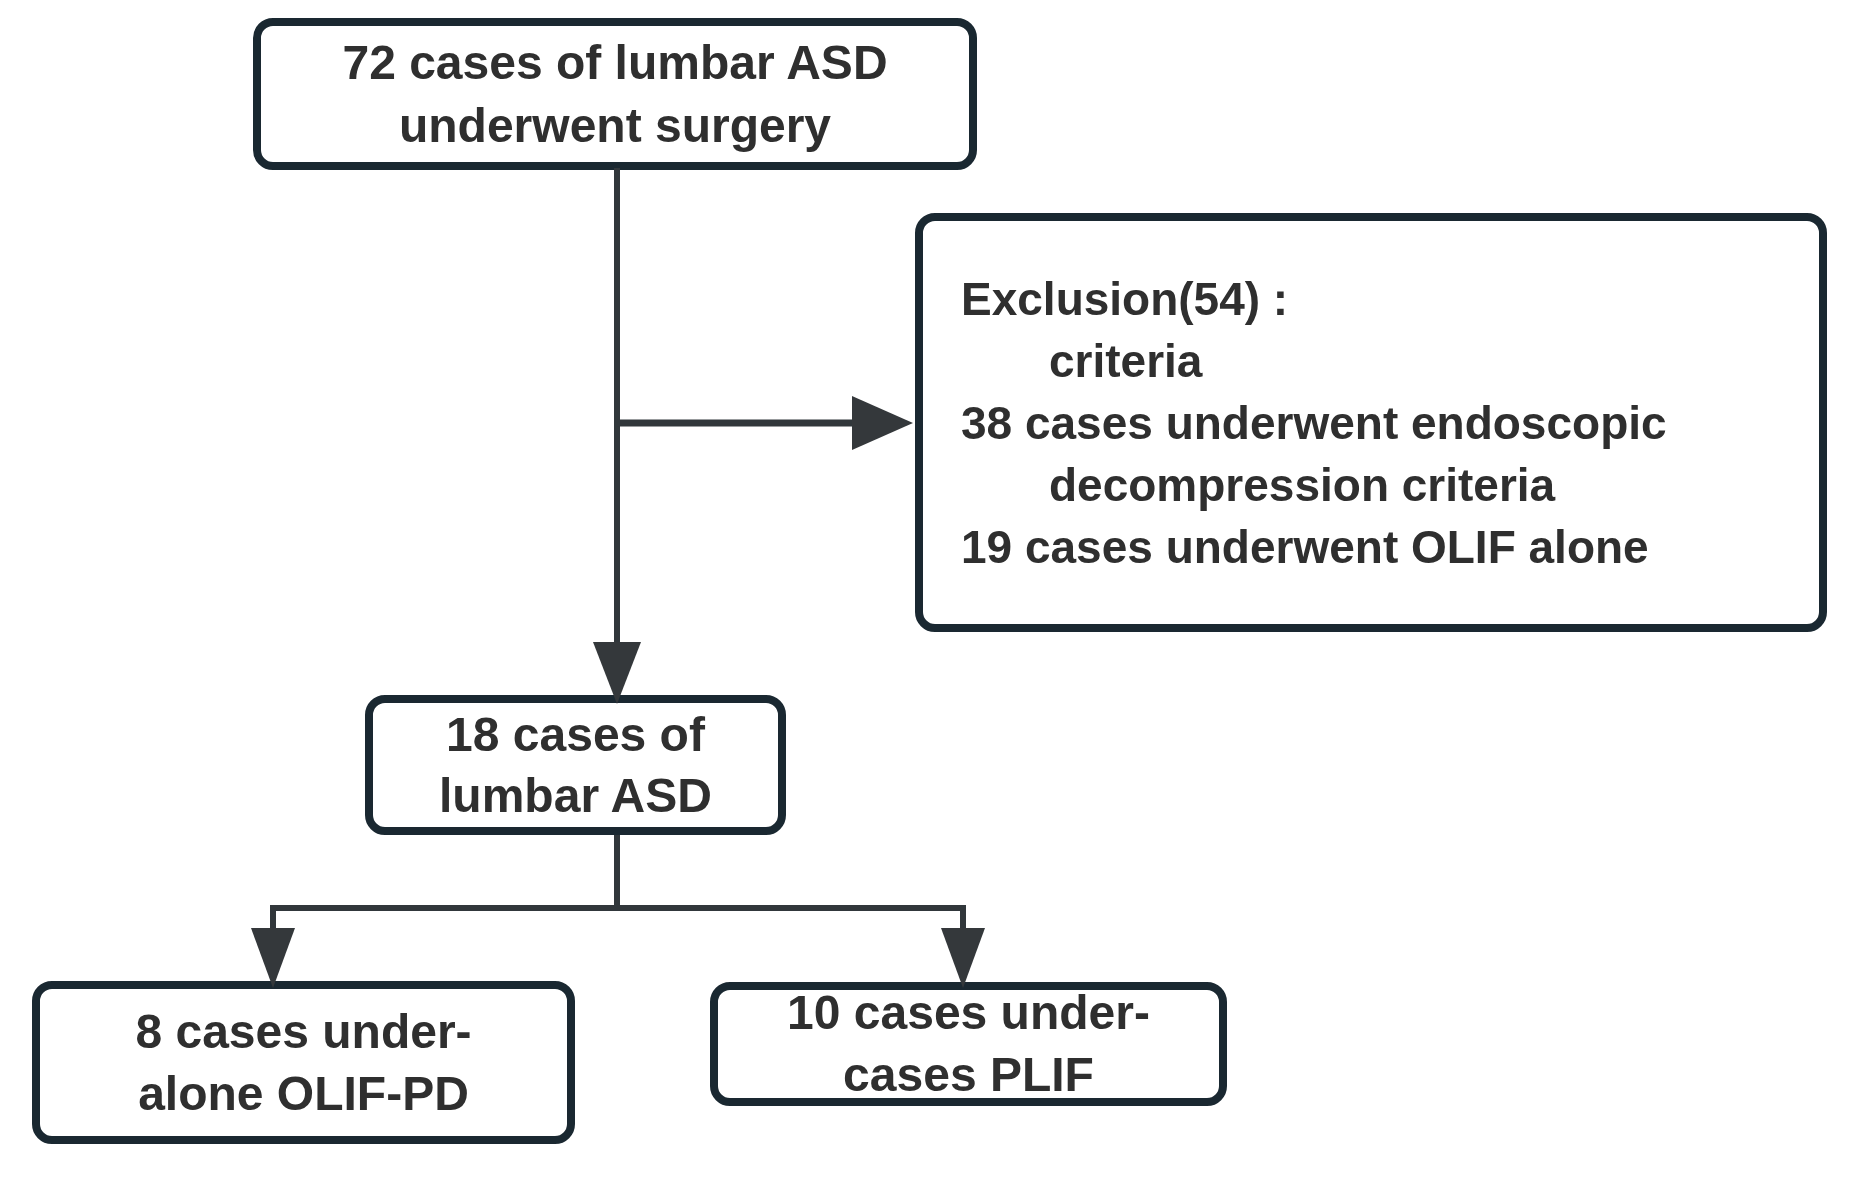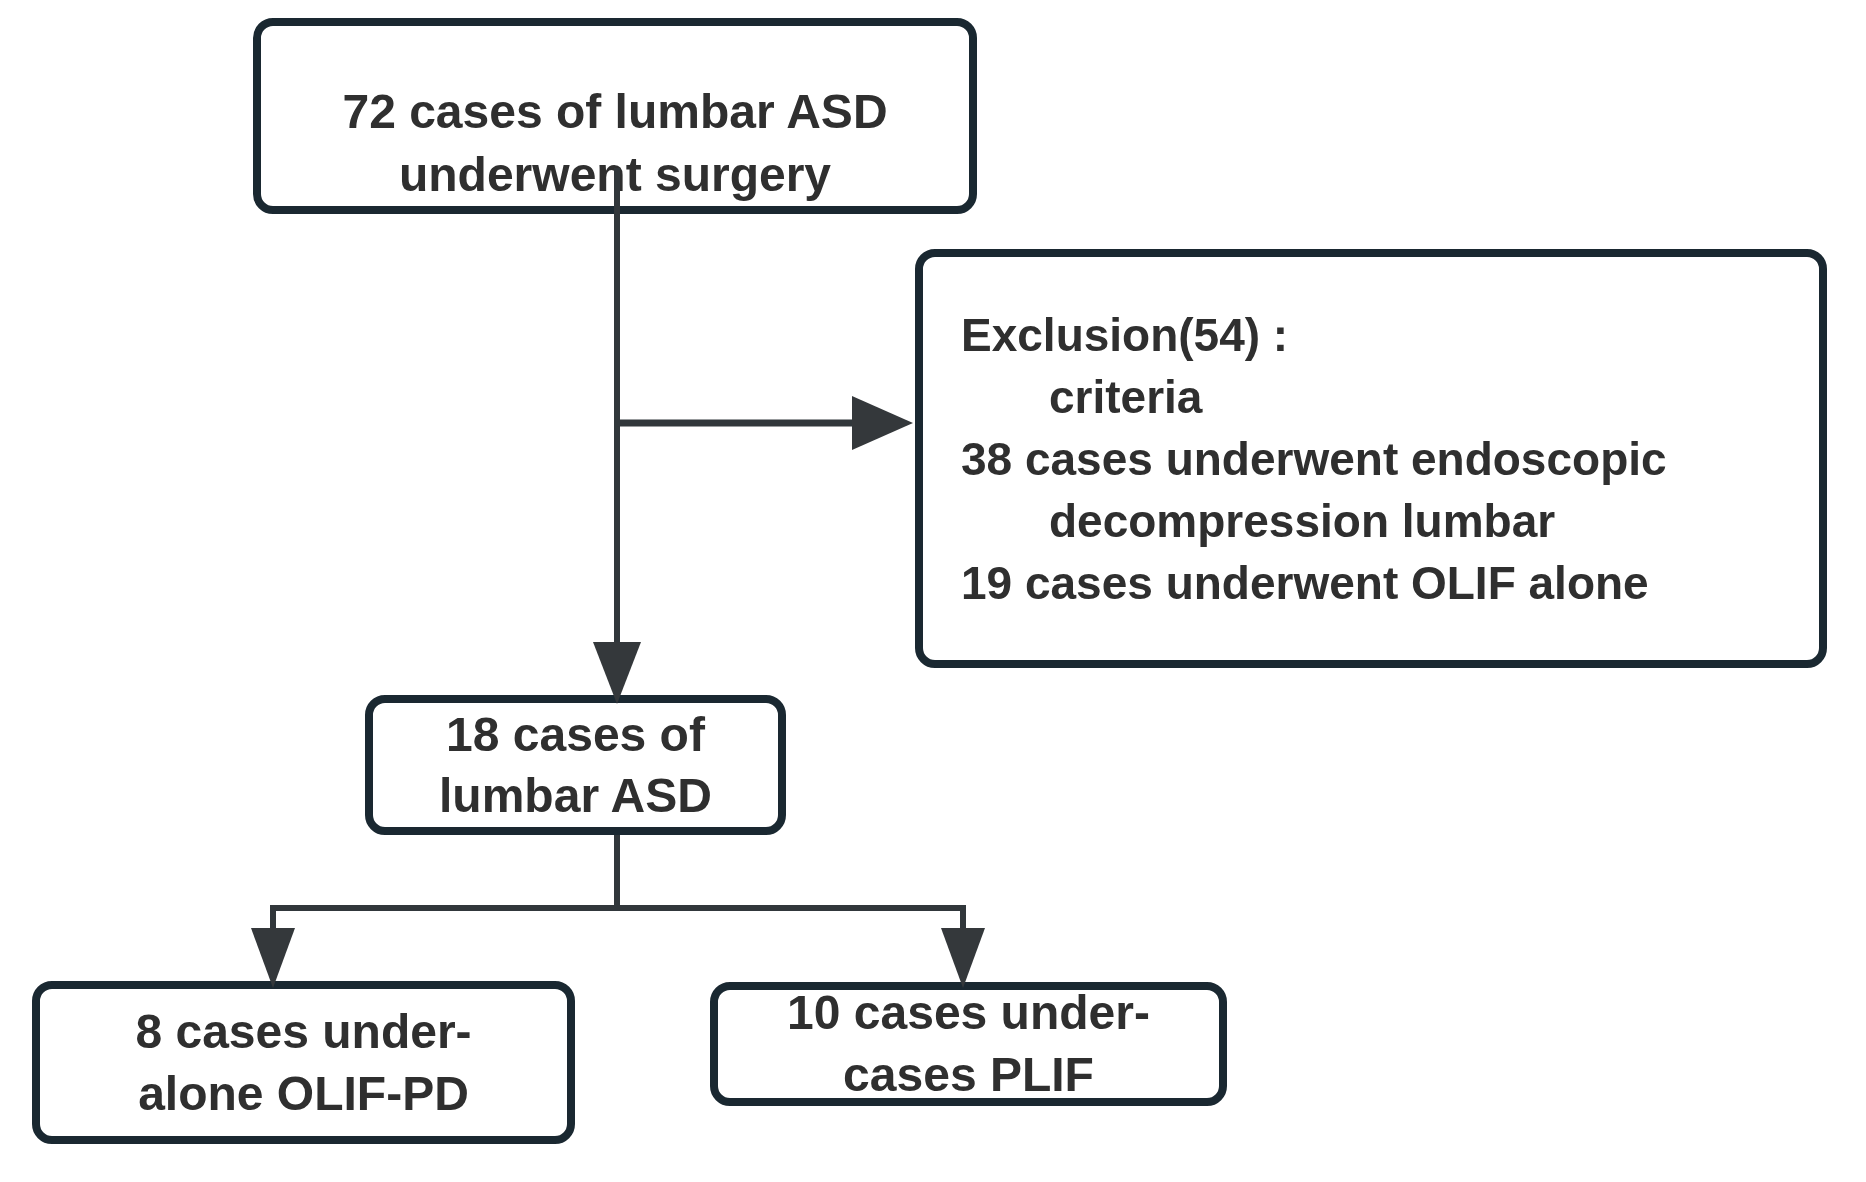--- a/index.html
+++ b/index.html
@@ -37,36 +37,34 @@
     align-items: center;
     text-align: center;
   }
   .box span, .box div {
     display: block;
   }
   .box-total {
     left: 253px;
     top: 18px;
     width: 724px;
-    height: 196px;
+    height: 152px;
     font-size: 48px;
     line-height: 63px;
-    justify-content: flex-end;
   }
   .box-exclusion {
     left: 915px;
     top: 213px;
     width: 912px;
     height: 419px;
     align-items: flex-start;
     text-align: left;
     padding: 16px 16px 16px 38px;
     font-size: 46px;
     line-height: 62px;
-    margin-top: 36px;
   }
   .box-exclusion .xline.indent {
     padding-left: 88px;
   }
   .box-included {
     left: 365px;
     top: 695px;
     width: 421px;
     height: 140px;
     font-size: 48px;
@@ -96,21 +94,21 @@
 
   <div class="box box-total">
     <span>72 cases of lumbar ASD</span>
     <span>underwent surgery</span>
   </div>
 
   <div class="box box-exclusion">
     <div class="xline">Exclusion(54) :</div>
     <div class="xline indent">criteria</div>
     <div class="xline">38 cases underwent endoscopic</div>
-    <div class="xline indent">decompression lumbar</div>
+    <div class="xline indent">decompression criteria</div>
     <div class="xline">19 cases underwent OLIF alone</div>
   </div>
 
   <div class="box box-included">
     <span>18 cases of</span>
     <span>lumbar ASD</span>
   </div>
 
   <div class="box box-olifpd">
     <span>8 cases under-</span>

